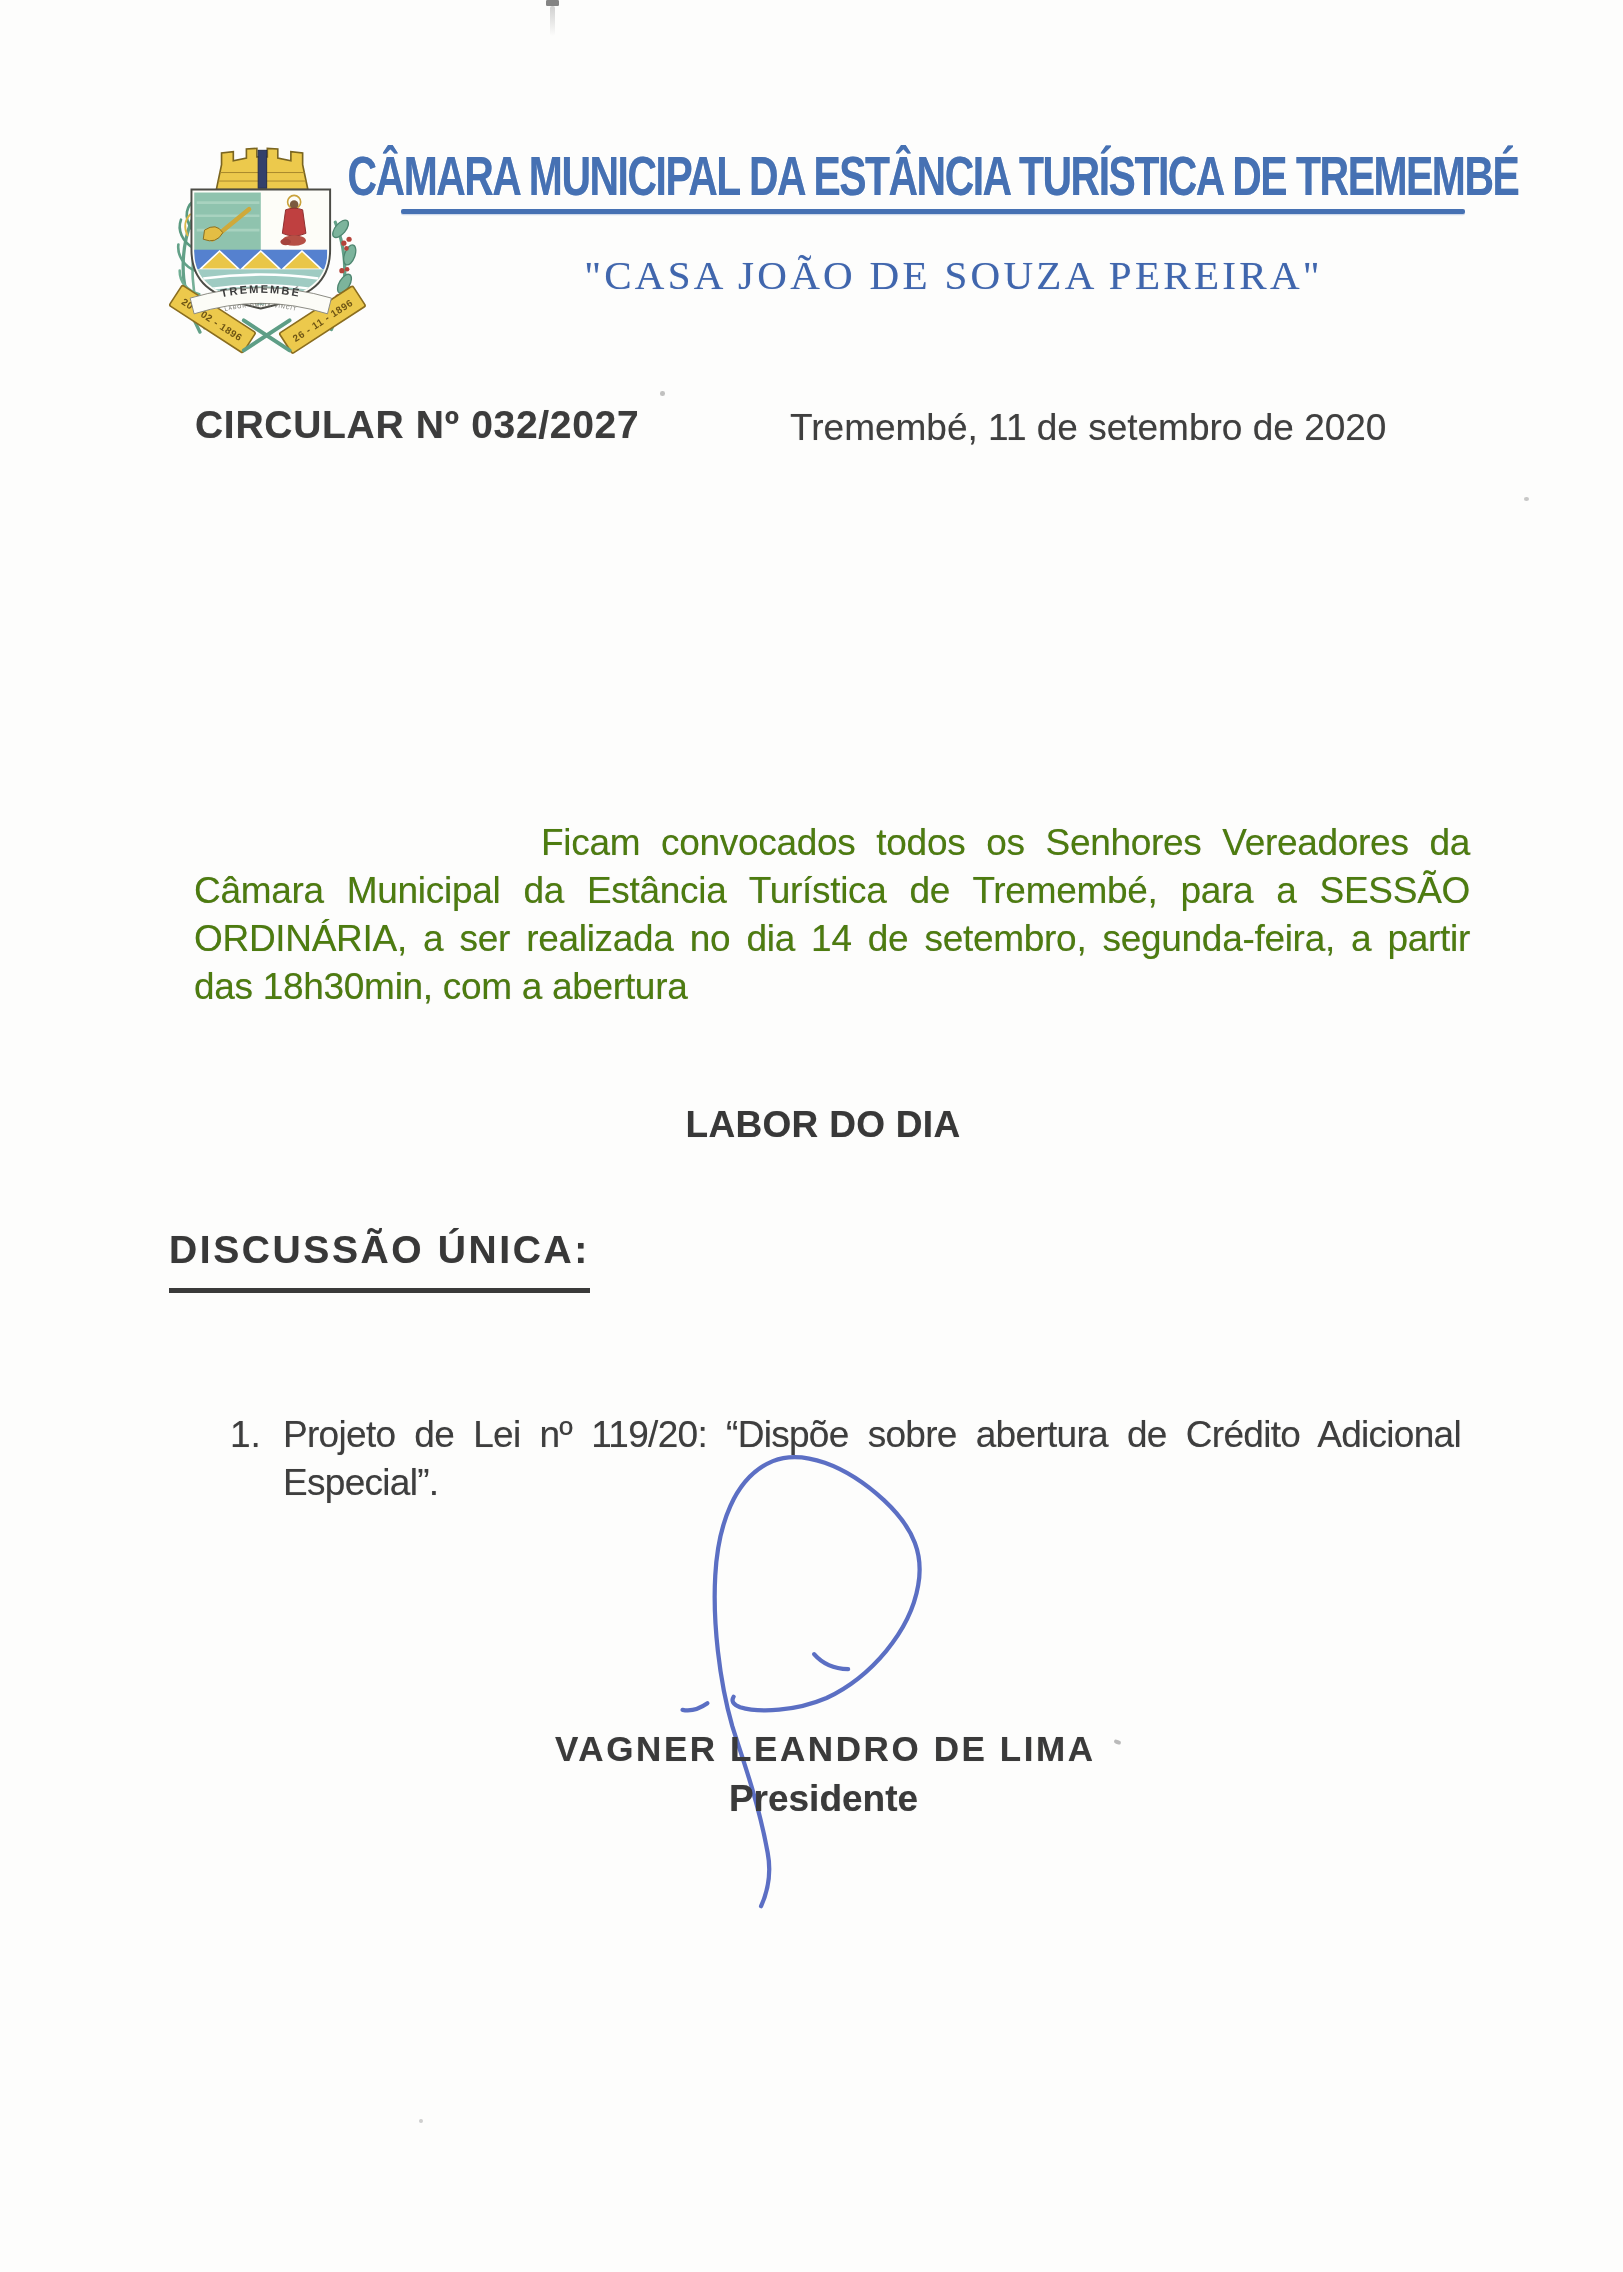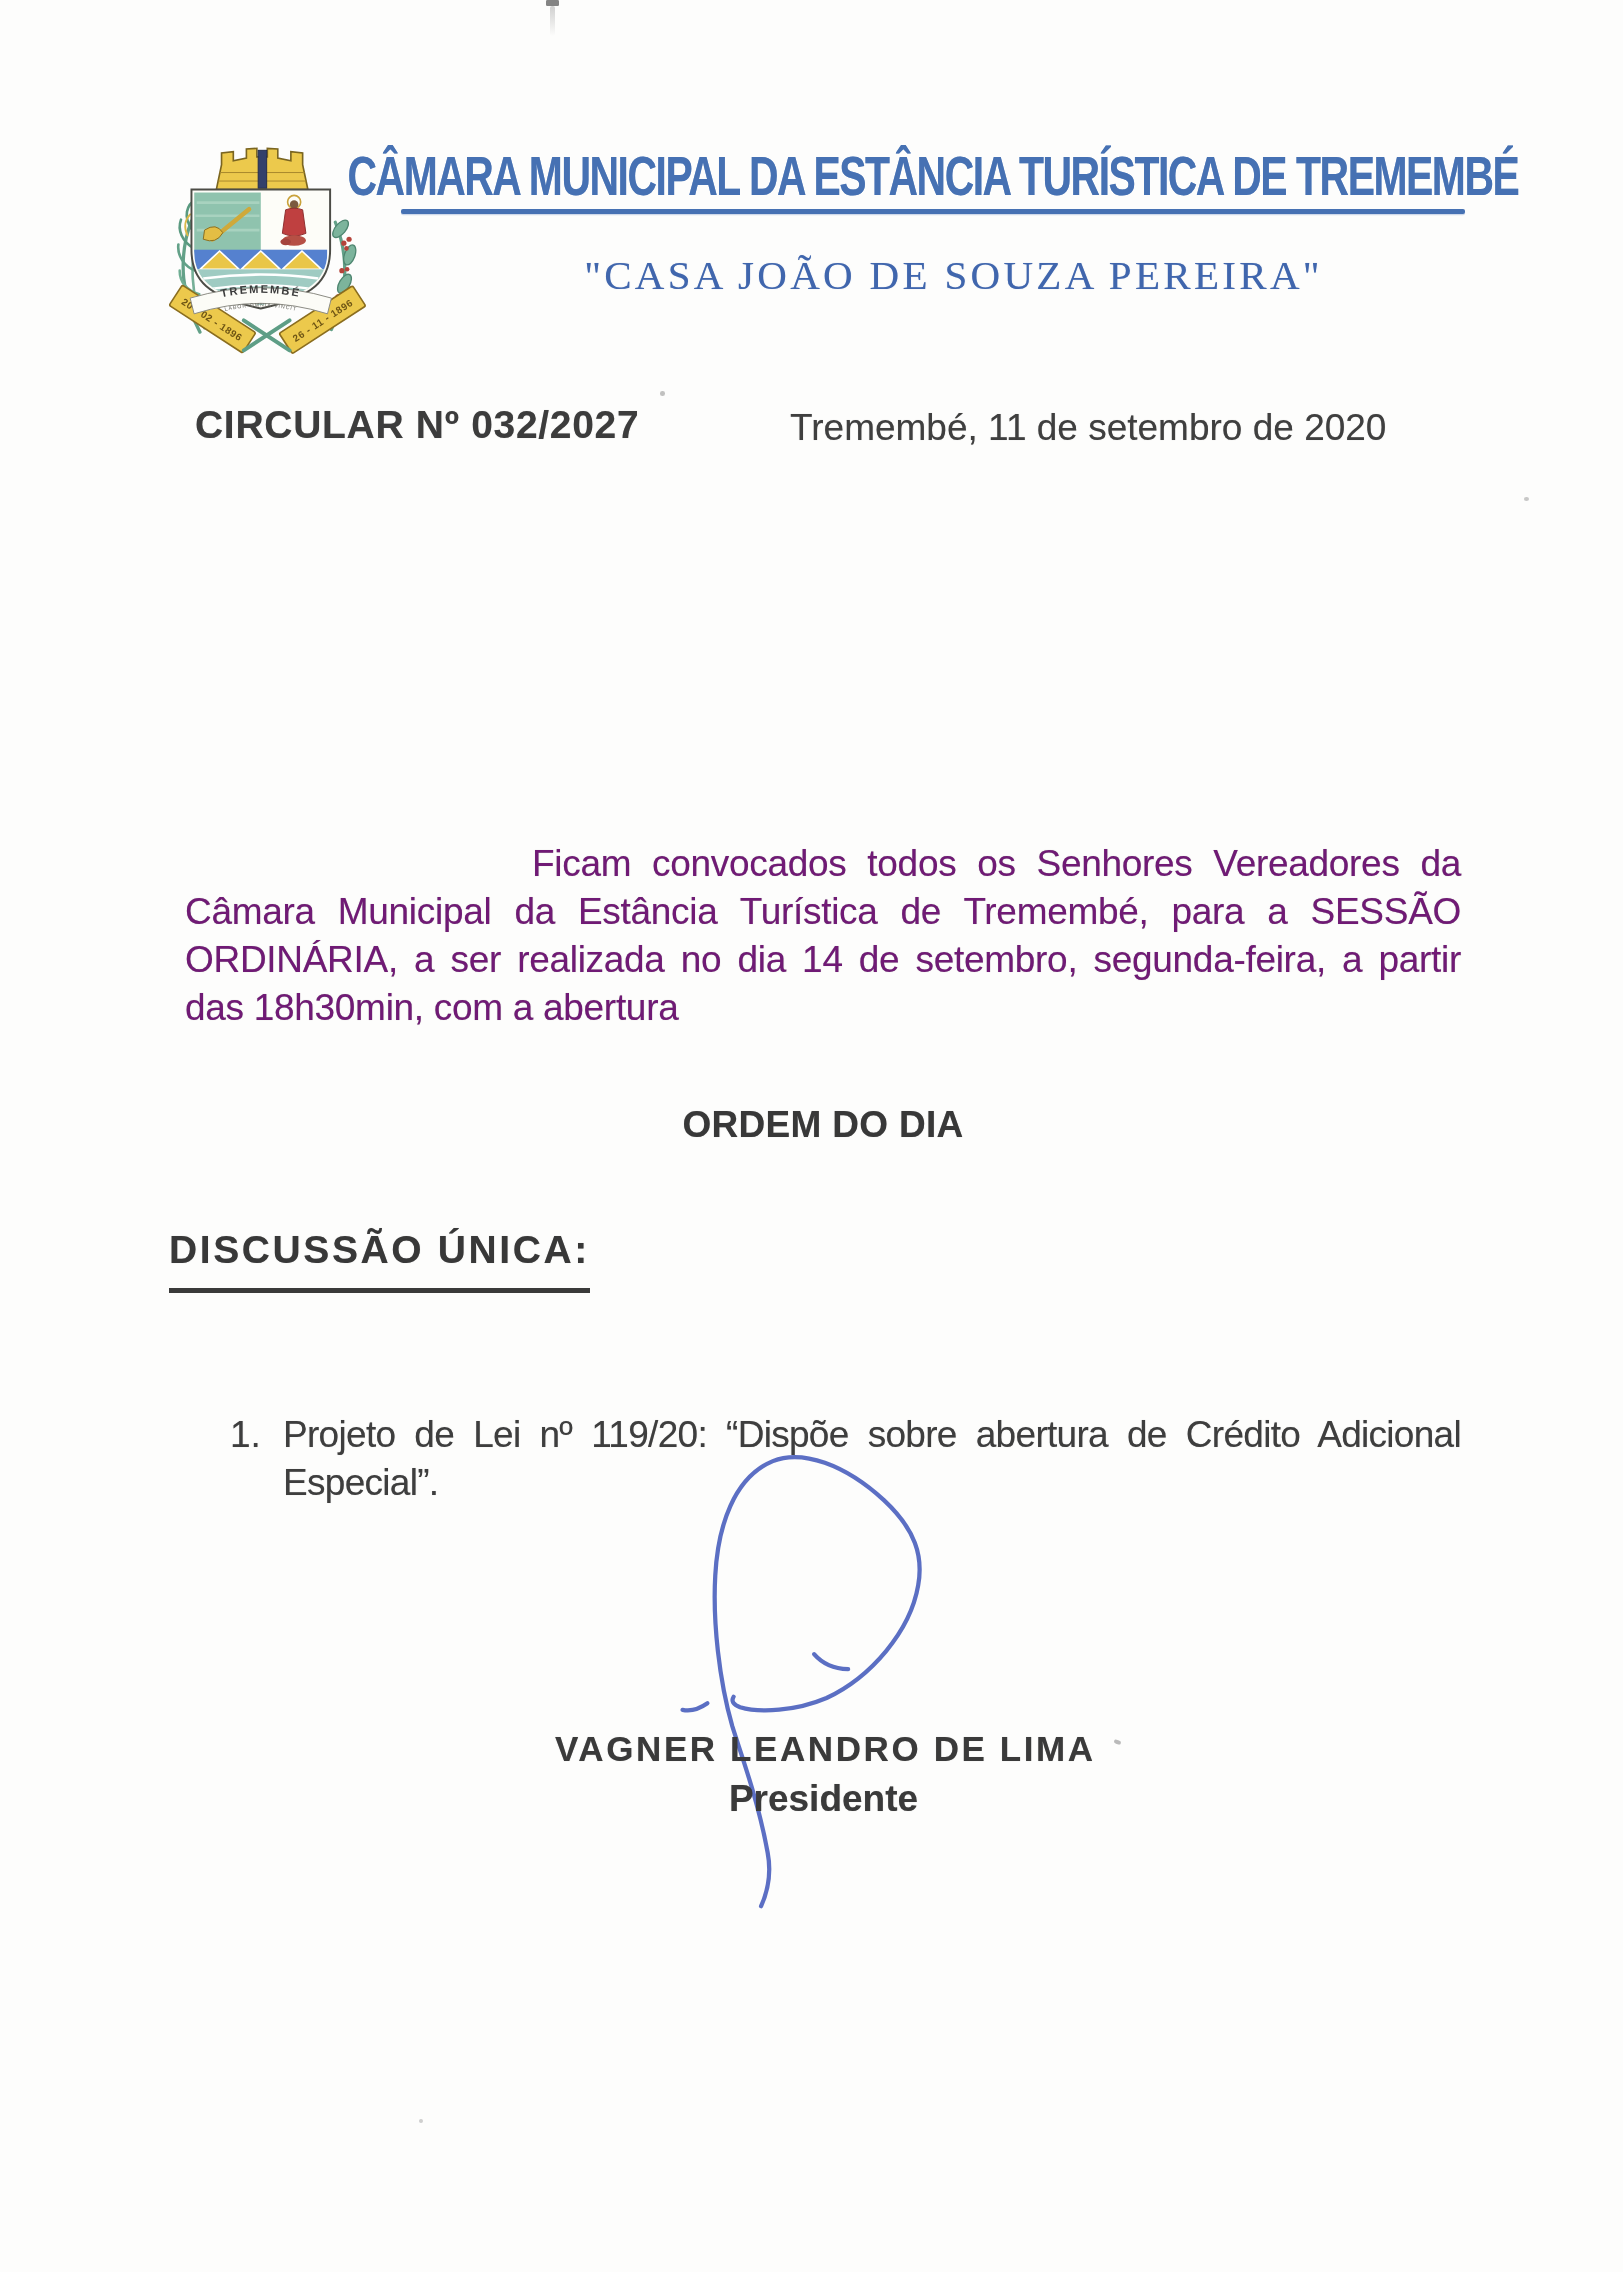--- a/index.html
+++ b/index.html
@@ -27,21 +27,21 @@
     left:425px;top:251px;width:1057px;text-align:center;
     font-family:"Liberation Serif",serif;font-size:41px;letter-spacing:3.3px;
     color:#4066ad;text-shadow:0 0 0.7px rgba(64,102,173,.5);white-space:nowrap;
   }
 
   
   .circular{left:195px;top:403px;font-size:39px;font-weight:bold;letter-spacing:0.7px;color:#3c3c3c;}
   .dateline{left:790px;top:407px;font-size:37px;color:#3f3f3f;}
 
   
-  .paragraph{left:185px;top:819px;width:1276px;font-size:37px;line-height:48px;letter-spacing:-0.3px;color:#701a75;margin-top:21px;}
+  .paragraph{left:194px;top:819px;width:1276px;font-size:37px;line-height:48px;letter-spacing:-0.3px;color:#4d7c0f;}
   .par-line{white-space:normal;}
   .par-line.fill{text-align:justify;text-align-last:justify;}
   .par-line.first{text-indent:347px;}
 
   .order-heading{left:185px;top:1104px;width:1276px;text-align:center;font-size:37px;font-weight:bold;color:#383838;letter-spacing:0.3px;}
 
   .discussion{
     left:169px;top:1228px;display:inline-block;
     font-size:39px;font-weight:bold;letter-spacing:2.6px;color:#383838;
     border-bottom:5.9px solid #3a3a3a;padding-bottom:16px;
@@ -184,21 +184,21 @@
   <div class="abs circular scan-text">CIRCULAR Nº 032/2027</div>
   <div class="abs dateline scan-text">Tremembé, 11 de setembro de 2020</div>
 
   <div class="abs paragraph">
     <div class="par-line fill first scan-text">Ficam convocados todos os Senhores Vereadores da</div>
     <div class="par-line fill scan-text">Câmara Municipal da Estância Turística de Tremembé, para a SESSÃO</div>
     <div class="par-line fill scan-text">ORDINÁRIA, a ser realizada no dia 14 de setembro, segunda-feira, a partir</div>
     <div class="par-line scan-text">das 18h30min, com a abertura</div>
   </div>
 
-  <div class="abs order-heading scan-text">ORDEM DO DIA</div>
+  <div class="abs order-heading scan-text">LABOR DO DIA</div>
   <div class="abs discussion scan-text">DISCUSSÃO ÚNICA:</div>
 
   <div class="abs item-number scan-text">1.</div>
   <div class="abs item-text">
     <div class="item-line fill scan-text">Projeto de Lei nº 119/20: “Dispõe sobre abertura de Crédito Adicional</div>
     <div class="item-line scan-text">Especial”.</div>
   </div>
 
   <svg class="abs sig-svg" viewBox="0 0 420 715">
     <g fill="none" stroke="#4e63bf" stroke-width="6.5" stroke-linecap="round" opacity="0.92">

